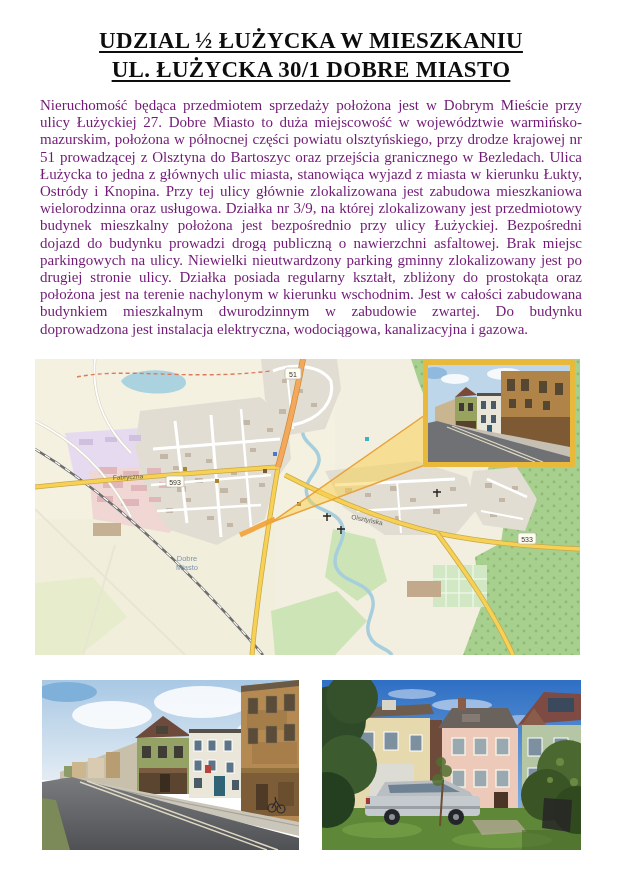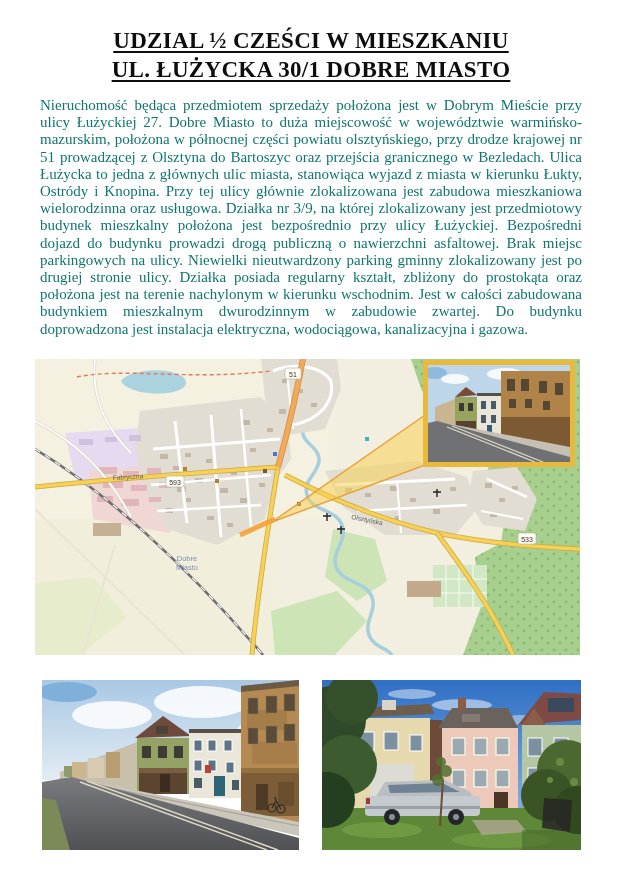--- a/index.html
+++ b/index.html
@@ -7,34 +7,34 @@
     width:622px;height:880px;position:relative;background:#fff;overflow:hidden;
     font-family:"Liberation Serif","DejaVu Serif",serif;color:#111;
   }
   .title{
     margin:26px 20px 0 20px;text-align:center;font-weight:bold;
     font-size:23px;line-height:29px;letter-spacing:.3px;color:#0d0d0d;
   }
   .title span{display:block;text-decoration:underline;text-decoration-thickness:2px;text-underline-offset:3px;}
   .body-text{
     margin:13px 40px 0 40px;font-size:15px;line-height:17.2px;
-    text-align:justify;color:#0f766e;
+    text-align:justify;color:#701a75;
   }
   .map-figure{margin:21px 0 0 35px;width:545px;height:296px;}
   .photo-row{margin:25px 0 0 42px;display:flex;gap:23px;}
   .photo-row figure{margin:0;padding:0;line-height:0;}
   svg{display:block;}
 </style>
 </head>
 <body>
 
 <div class="page">
 
   <h1 class="title">
-    <span>UDZIAL ½ CZEŚCI W MIESZKANIU</span>
+    <span>UDZIAL ½ ŁUŻYCKA W MIESZKANIU</span>
     <span>UL. ŁUŻYCKA 30/1 DOBRE MIASTO</span>
   </h1>
 
   <p class="body-text">Nieruchomość będąca przedmiotem sprzedaży położona jest w Dobrym Mieście przy ulicy Łużyckiej 27. Dobre Miasto to duża miejscowość w województwie warmińsko- mazurskim, położona w północnej części powiatu olsztyńskiego, przy drodze krajowej nr 51 prowadzącej z Olsztyna do Bartoszyc oraz przejścia granicznego w Bezledach. Ulica Łużycka to jedna z głównych ulic miasta, stanowiąca wyjazd z miasta w kierunku Łukty, Ostródy i Knopina. Przy tej ulicy głównie zlokalizowana jest zabudowa mieszkaniowa wielorodzinna oraz usługowa. Działka nr 3/9, na której zlokalizowany jest przedmiotowy budynek mieszkalny położona jest bezpośrednio przy ulicy Łużyckiej. Bezpośredni dojazd do budynku prowadzi drogą publiczną o nawierzchni asfaltowej. Brak miejsc parkingowych na ulicy. Niewielki nieutwardzony parking gminny zlokalizowany jest po drugiej stronie ulicy. Działka posiada regularny kształt, zbliżony do prostokąta oraz położona jest na terenie nachylonym w kierunku wschodnim. Jest w całości zabudowana budynkiem mieszkalnym dwurodzinnym w zabudowie zwartej. Do budynku doprowadzona jest instalacja elektryczna, wodociągowa, kanalizacyjna i gazowa.</p>
 
   <figure class="map-figure">
     <svg width="545" height="296" viewBox="0 0 545 296">
       <defs>
         <pattern id="fdots" width="12" height="12" patternUnits="userSpaceOnUse">
           <rect width="12" height="12" fill="#a7cf8e"></rect>

